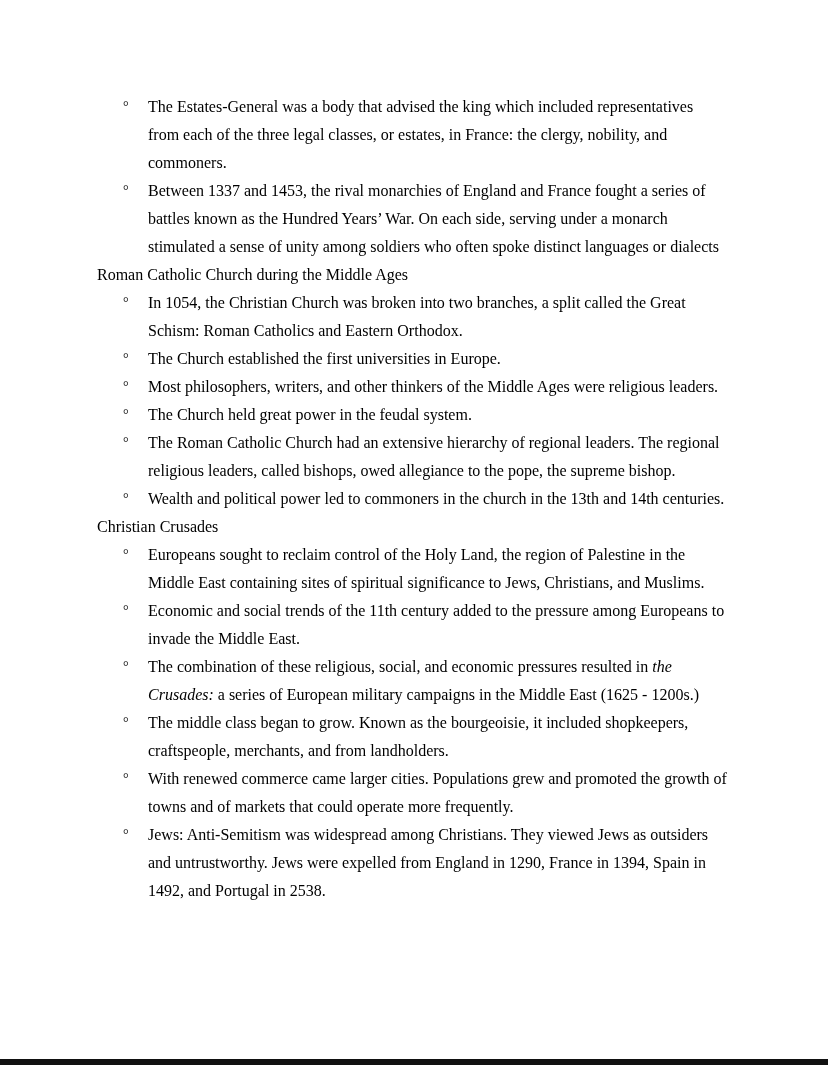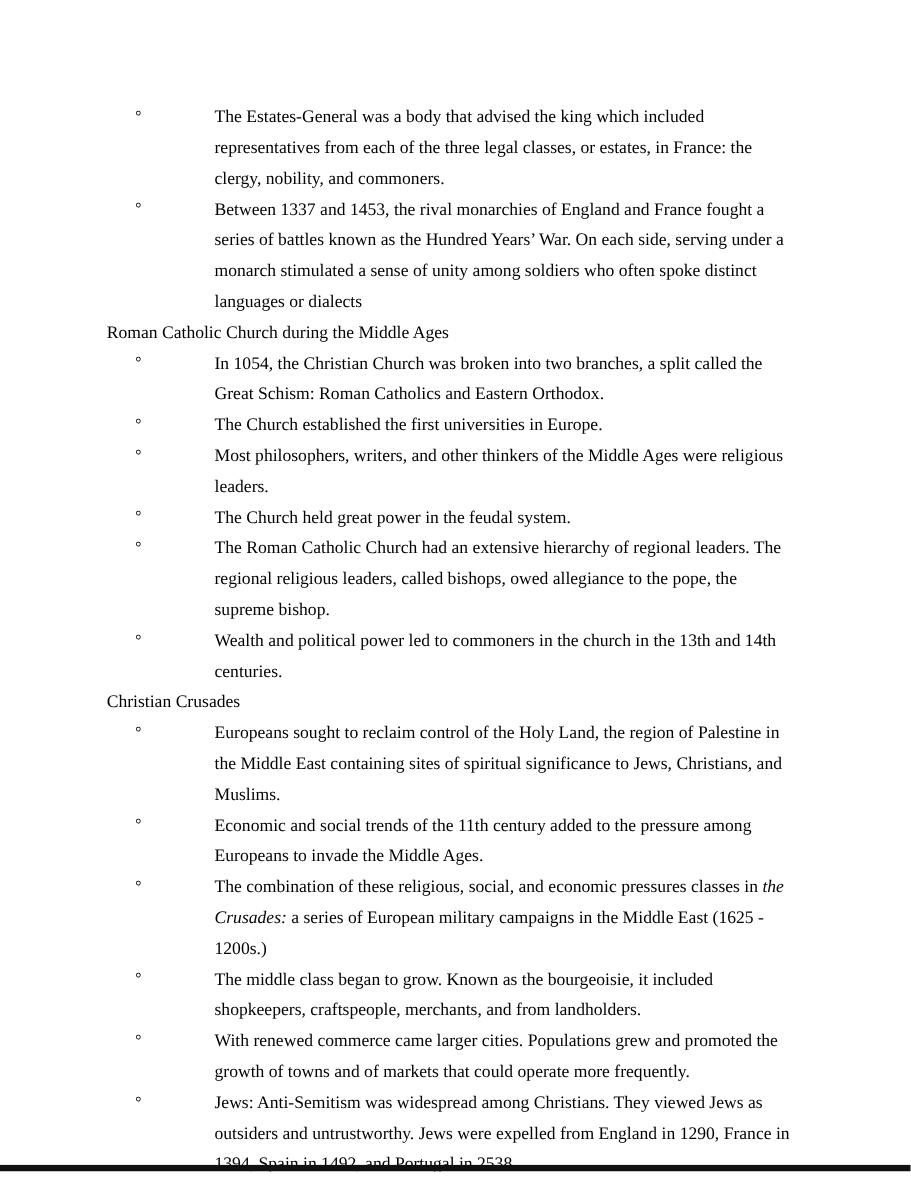--- a/index.html
+++ b/index.html
@@ -31,21 +31,20 @@
   .bullet-marker {
     flex: 0 0 25px;
     width: 25px;
     font-size: 14px;
     line-height: 28px;
   }
   .bullet-text {
     flex: 1 1 auto;
     max-width: 580px;
     line-height: 28px;
-    margin-left: 47px;
   }
   .italic { font-style: italic; }
   .page-bottom-edge {
     position: absolute;
     left: 0;
     bottom: 0;
     width: 828px;
     height: 6px;
     background: #111111;
   }
@@ -90,25 +89,25 @@
       <span class="bullet-text">Wealth and political power led to commoners in the church in the 13th and 14th centuries.</span>
   </div>
 
   <div class="section-heading">Christian Crusades</div>
   <div class="bullet-item">
     <span class="bullet-marker">°</span>
       <span class="bullet-text">Europeans sought to reclaim control of the Holy Land, the region of Palestine in the Middle East containing sites of spiritual significance to Jews, Christians, and Muslims.</span>
   </div>
   <div class="bullet-item">
     <span class="bullet-marker">°</span>
-      <span class="bullet-text">Economic and social trends of the 11th century added to the pressure among Europeans to invade the Middle Ages.</span>
+      <span class="bullet-text">Economic and social trends of the 11th century added to the pressure among Europeans to invade the Middle East.</span>
   </div>
   <div class="bullet-item">
     <span class="bullet-marker">°</span>
-      <span class="bullet-text"><span>The combination of these religious, social, and economic pressures classes in </span><span class="italic">the Crusades:</span><span> a series of European military campaigns in the Middle East (1625 - 1200s.)</span></span>
+      <span class="bullet-text"><span>The combination of these religious, social, and economic pressures resulted in </span><span class="italic">the Crusades:</span><span> a series of European military campaigns in the Middle East (1625 - 1200s.)</span></span>
   </div>
 
   <div class="bullet-item">
     <span class="bullet-marker">°</span>
       <span class="bullet-text">The middle class began to grow. Known as the bourgeoisie, it included shopkeepers, craftspeople, merchants, and from landholders.</span>
   </div>
   <div class="bullet-item">
     <span class="bullet-marker">°</span>
       <span class="bullet-text">With renewed commerce came larger cities. Populations grew and promoted the growth of towns and of markets that could operate more frequently.</span>
   </div>

